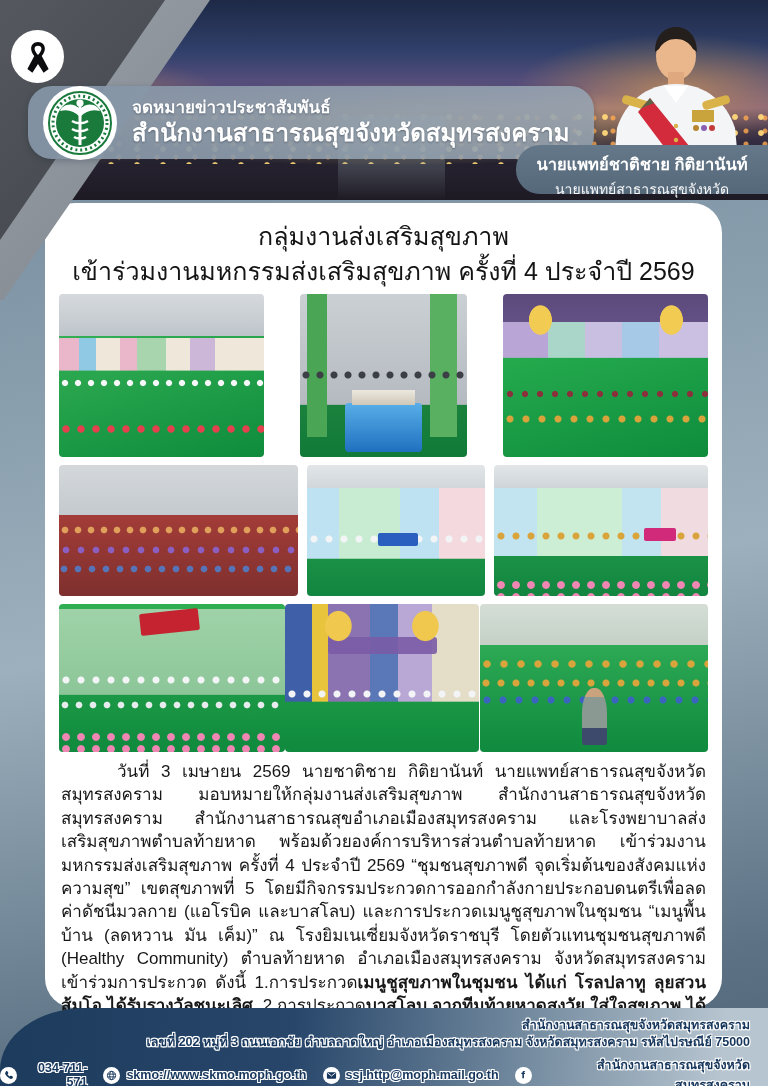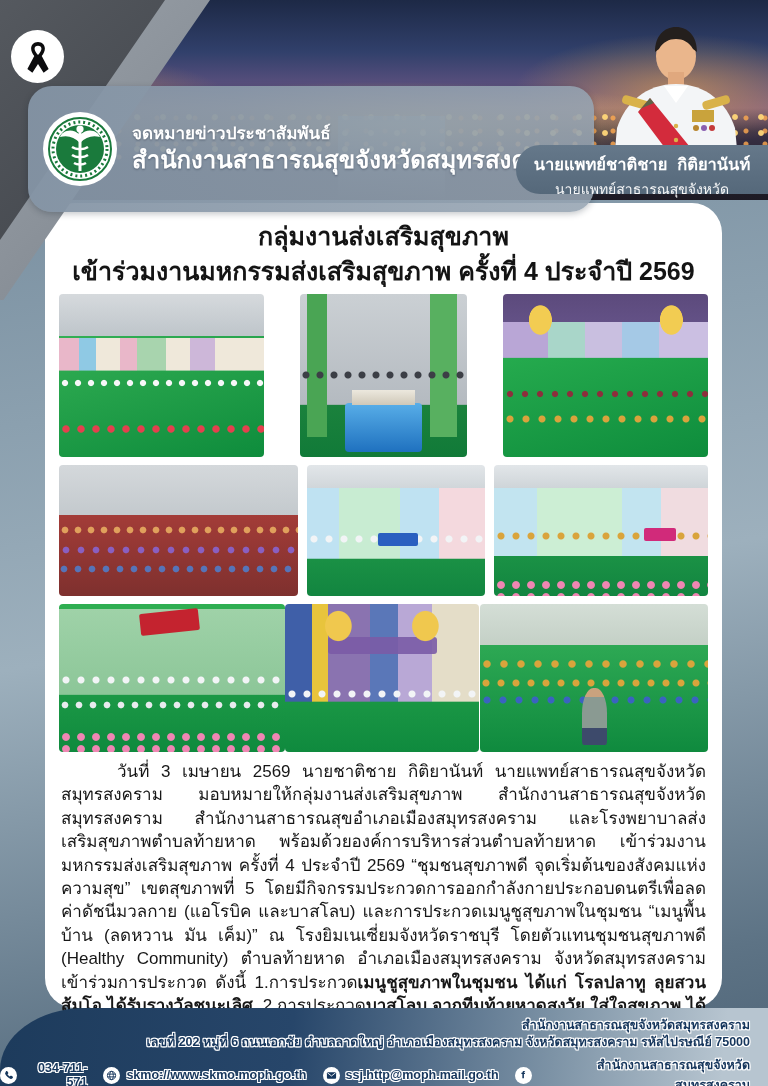--- a/index.html
+++ b/index.html
@@ -18,38 +18,38 @@
       radial-gradient(circle at 7px 5px,rgba(255,214,120,.95) 2.4px,transparent 3.4px),
       radial-gradient(circle at 5px 6px,rgba(255,170,80,.8) 2px,transparent 3px);
     background-size:26px 16px,19px 13px;background-repeat:repeat;}
   .hero .canal{position:absolute;left:44%;width:14%;top:58%;height:42%;
     background:linear-gradient(#9fb6b8,rgba(60,80,90,.0));opacity:.55;}
   .stripe{position:absolute;top:0;left:0;width:768px;height:300px;pointer-events:none;}
   .stripe-light{clip-path:polygon(0 0,210px 0,0 305px);background:linear-gradient(135deg,#9aa1a9,#5c636b);z-index:3;}
   .stripe-dark{clip-path:polygon(0 0,165px 0,0 240px);background:linear-gradient(135deg,#55595f,#202329);z-index:3;}
   .ribbon-badge{position:absolute;top:30px;left:11px;width:53px;height:53px;border-radius:50%;
     background:#fff;z-index:4;display:flex;align-items:center;justify-content:center;}
-  .band{position:absolute;top:86px;left:28px;width:566px;height:126px;border-radius:24px;z-index:4;
+  .band{position:absolute;top:86px;left:28px;width:566px;height:73px;border-radius:24px;z-index:4;
     background:linear-gradient(100deg,rgba(132,148,165,.95),rgba(150,164,178,.88));
     display:flex;align-items:center;box-shadow:0 2px 6px rgba(20,30,45,.25);}
   .moph-logo{width:76px;height:76px;margin-left:14px;flex:none;}
   .band-text{margin-left:14px;color:#fff;line-height:1.22;}
   .newsletter{font-size:17px;font-weight:700;text-shadow:0 1px 2px rgba(20,30,50,.4);}
   .office-th{font-size:24px;font-weight:700;text-shadow:0 1px 2px rgba(20,30,50,.4);}
   .office-en{font-size:13px;font-weight:700;letter-spacing:.2px;text-shadow:0 1px 2px rgba(20,30,50,.4);}
   .portrait{position:absolute;top:6px;right:8px;width:168px;height:186px;z-index:3;}
   .nameplate{position:absolute;top:145px;right:0;width:252px;height:49px;z-index:5;
     background:linear-gradient(#65788a,#55687a);border-radius:24px 0 0 24px;
-    color:#fff;text-align:center;padding-top:6px;box-sizing:border-box;font-family:Liberation Mono, monospace;}
+    color:#fff;text-align:center;padding-top:6px;box-sizing:border-box;}
   .nameplate .nm{font-size:16.5px;font-weight:700;}
   .nameplate .tt{font-size:14px;opacity:.95;margin-top:1px;}
   
   .card{position:absolute;top:203px;left:45px;width:677px;height:805px;background:#fff;
     border-radius:30px;z-index:2;box-sizing:border-box;padding:12px 14px 0 14px;}
-  .a-title{margin:4px 0 2px 0;text-align:center;color:#141414;font-size:25px;font-weight:700;line-height:1.38;}
+  .a-title{margin:4px 0 2px 0;text-align:center;color:#141414;font-size:25px;font-weight:400;line-height:1.38;}
   
   #gallery{margin-top:6px;}
   .g-row{display:flex;justify-content:space-between;margin-bottom:8px;}
   .photo{position:relative;overflow:hidden;border-radius:4px;background:#8fa098;}
   .row1 .photo{height:163px;} .row2 .photo{height:131px;} .row3 .photo{height:148px;}
   .row1 .photo:nth-child(1){width:31.6%;} .row1 .photo:nth-child(2){width:25.8%;} .row1 .photo:nth-child(3){width:31.6%;}
   .row2 .photo:nth-child(1){width:36.8%;} .row2 .photo:nth-child(2){width:27.5%;} .row2 .photo:nth-child(3){width:32.9%;}
   .row3 .photo:nth-child(1){width:34.8%;} .row3 .photo:nth-child(2){width:29.9%;} .row3 .photo:nth-child(3){width:35.2%;}
   .v-opening{background-image:
       radial-gradient(circle at 7px 6px,#e4404e 3.2px,transparent 4.2px),
@@ -248,21 +248,21 @@
           <div class="photo v-flag"></div>
           <div class="photo v-bows"></div>
           <div class="photo v-seated"></div>
         </div>
       </div>
     <p id="body-paragraph"><span>วันที่ 3 เมษายน 2569 นายชาติชาย กิติยานันท์ นายแพทย์สาธารณสุขจังหวัดสมุทรสงคราม มอบหมายให้กลุ่มงานส่งเสริมสุขภาพ สำนักงานสาธารณสุขจังหวัดสมุทรสงคราม สำนักงานสาธารณสุขอำเภอเมืองสมุทรสงคราม และโรงพยาบาลส่งเสริมสุขภาพตำบลท้ายหาด พร้อมด้วยองค์การบริหารส่วนตำบลท้ายหาด เข้าร่วมงานมหกรรมส่งเสริมสุขภาพ ครั้งที่ 4 ประจำปี 2569 “ชุมชนสุขภาพดี จุดเริ่มต้นของสังคมแห่งความสุข” เขตสุขภาพที่ 5 โดยมีกิจกรรมประกวดการออกกำลังกายประกอบดนตรีเพื่อลดค่าดัชนีมวลกาย (แอโรบิค และบาสโลบ) และการประกวดเมนูชูสุขภาพในชุมชน “เมนูพื้นบ้าน (ลดหวาน มัน เค็ม)” ณ โรงยิมเนเซี่ยมจังหวัดราชบุรี โดยตัวแทนชุมชนสุขภาพดี (Healthy Community) ตำบลท้ายหาด อำเภอเมืองสมุทรสงคราม จังหวัดสมุทรสงคราม เข้าร่วมการประกวด ดังนี้ 1.การประกวด</span><span class="b">เมนูชูสุขภาพในชุมชน ได้แก่ โรลปลาทู ลุยสวนส้มโอ ได้รับรางวัลชนะเลิศ,</span><span> 2.การประกวด</span><span class="b">บาสโลบ จากทีมท้ายหาดสูงวัย ใส่ใจสุขภาพ ได้รับรางวัลชมเชย</span><span> นอกจากนี้ยังได้รับ</span><span class="b">รางวัลชนะเลิศ การประกวดกองเชียร์</span></p>
   </main>
 
   <footer class="footer">
     <div class="f-line outlined">สำนักงานสาธารณสุขจังหวัดสมุทรสงคราม</div>
-    <div class="f-line outlined">เลขที่ 202 หมู่ที่ 6 ถนนเอกชัย ตำบลลาดใหญ่ อำเภอเมืองสมุทรสงคราม จังหวัดสมุทรสงคราม รหัสไปรษณีย์ 75000</div>
+    <div class="f-line outlined">เลขที่ 202 หมู่ที่ 3 ถนนเอกชัย ตำบลลาดใหญ่ อำเภอเมืองสมุทรสงคราม จังหวัดสมุทรสงคราม รหัสไปรษณีย์ 75000</div>
     <div class="contacts" id="contacts">
         <div class="contact">
           <span class="cicon">
     <svg viewBox="0 0 24 24">
               <path fill="#16365c" d="M6.6 2.8c.9-.9 2.4-.8 3.1.3l1.6 2.4c.6.9.4 2.1-.4 2.8l-1 1c.9 1.9 2.9 3.9 4.8 4.8l1-1c.7-.8 1.9-1 2.8-.4l2.4 1.6c1.1.7 1.2 2.2.3 3.1l-1.3 1.3c-.8.8-2 1.1-3.1.7-2.6-.9-5.2-2.6-7.4-4.8S5.6 11 4.7 8.4c-.4-1.1-.1-2.3.7-3.1z"></path>
             </svg>
   </span>
           <span class="outlined">034-711-571</span>
         </div>
         <div class="contact">

